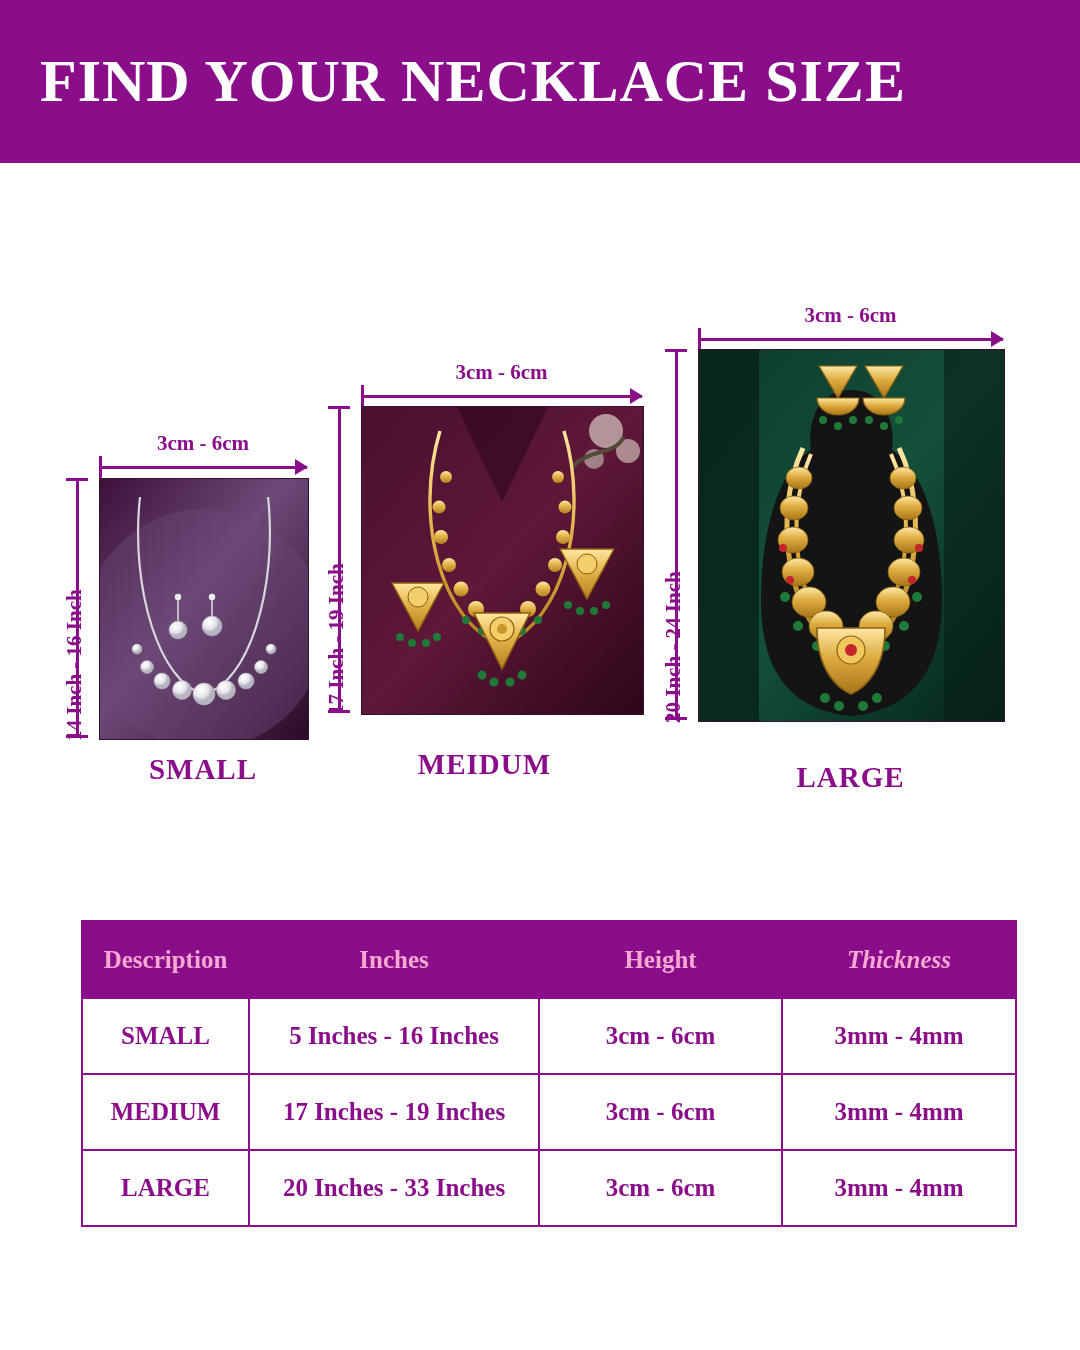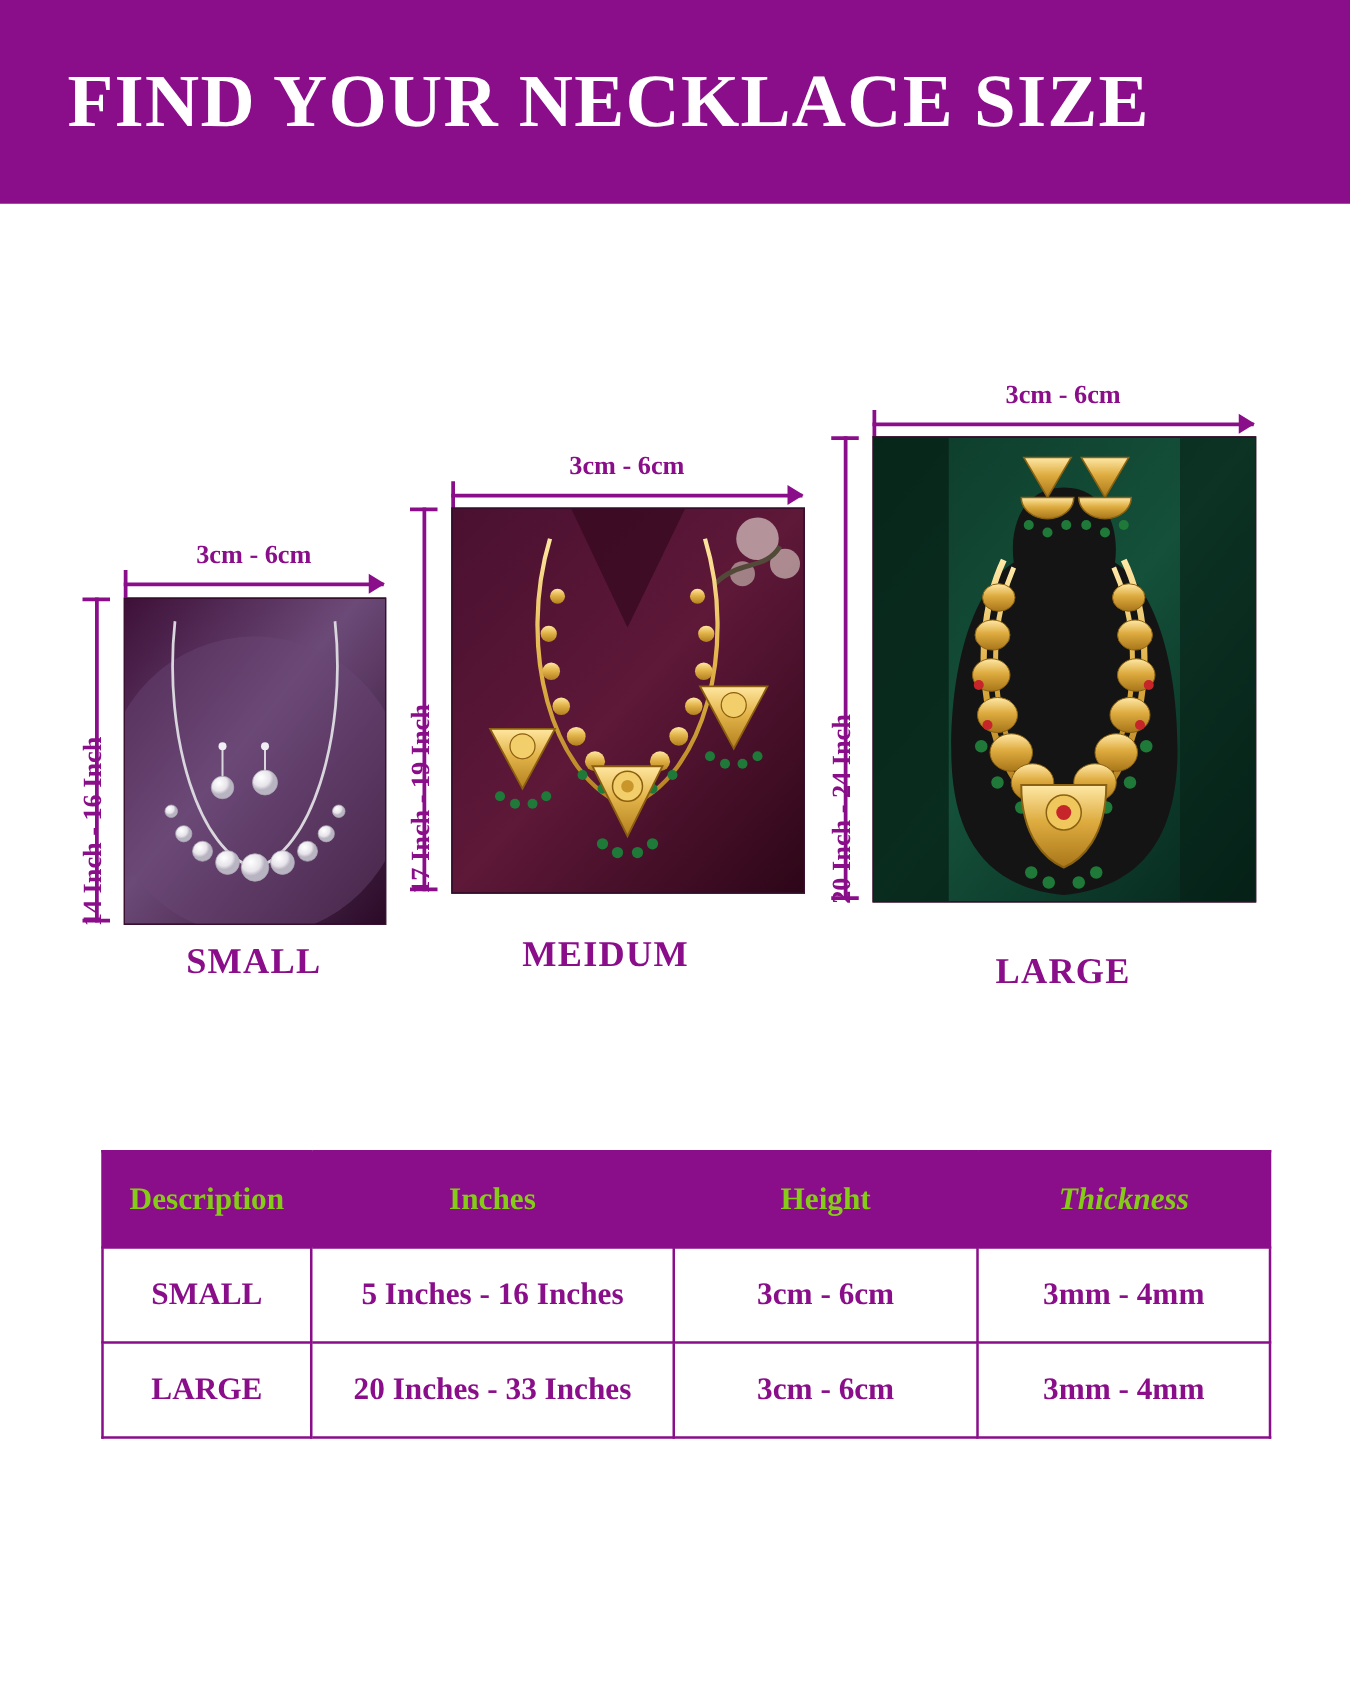--- a/index.html
+++ b/index.html
@@ -27,21 +27,20 @@
     align-items: center;
   }
   .header-title {
     color: #ffffff;
     font-family: "Liberation Serif", serif;
     font-weight: bold;
     font-size: 60px;
     letter-spacing: 1px;
     padding-left: 40px;
     white-space: nowrap;
-    margin-left: 14px;
   }
 
   
   .sizes-area {
     position: absolute;
     left: 0;
     top: 163px;
     width: 1080px;
     height: 740px;
   }
@@ -154,21 +153,21 @@
     table-layout: fixed;
   }
   .size-table th, .size-table td {
     border: 2px solid #8a0e8a;
     text-align: center;
     font-family: "Liberation Serif", serif;
     font-weight: bold;
   }
   .size-table thead th {
     background: #8a0e8a;
-    color: #84cc16;
+    color: #f9a8d4;
     font-size: 25px;
     height: 73px;
   }
   .size-table tbody td {
     color: #8a0e8a;
     font-size: 25px;
     height: 72px;
     background: #ffffff;
   }
   .col-desc { width: 163px; }
@@ -446,19 +445,25 @@
     </tr>
   </thead>
   <tbody>
     <tr>
       <td>SMALL</td>
       <td>5 Inches - 16 Inches</td>
       <td>3cm - 6cm</td>
       <td>3mm - 4mm</td>
     </tr>
     <tr>
+      <td>MEDIUM</td>
+      <td>17 Inches - 19 Inches</td>
+      <td>3cm - 6cm</td>
+      <td>3mm - 4mm</td>
+    </tr>
+    <tr>
       <td>LARGE</td>
       <td>20 Inches - 33 Inches</td>
       <td>3cm - 6cm</td>
       <td>3mm - 4mm</td>
     </tr>
   </tbody>
 </table>
 
 </body></html>

